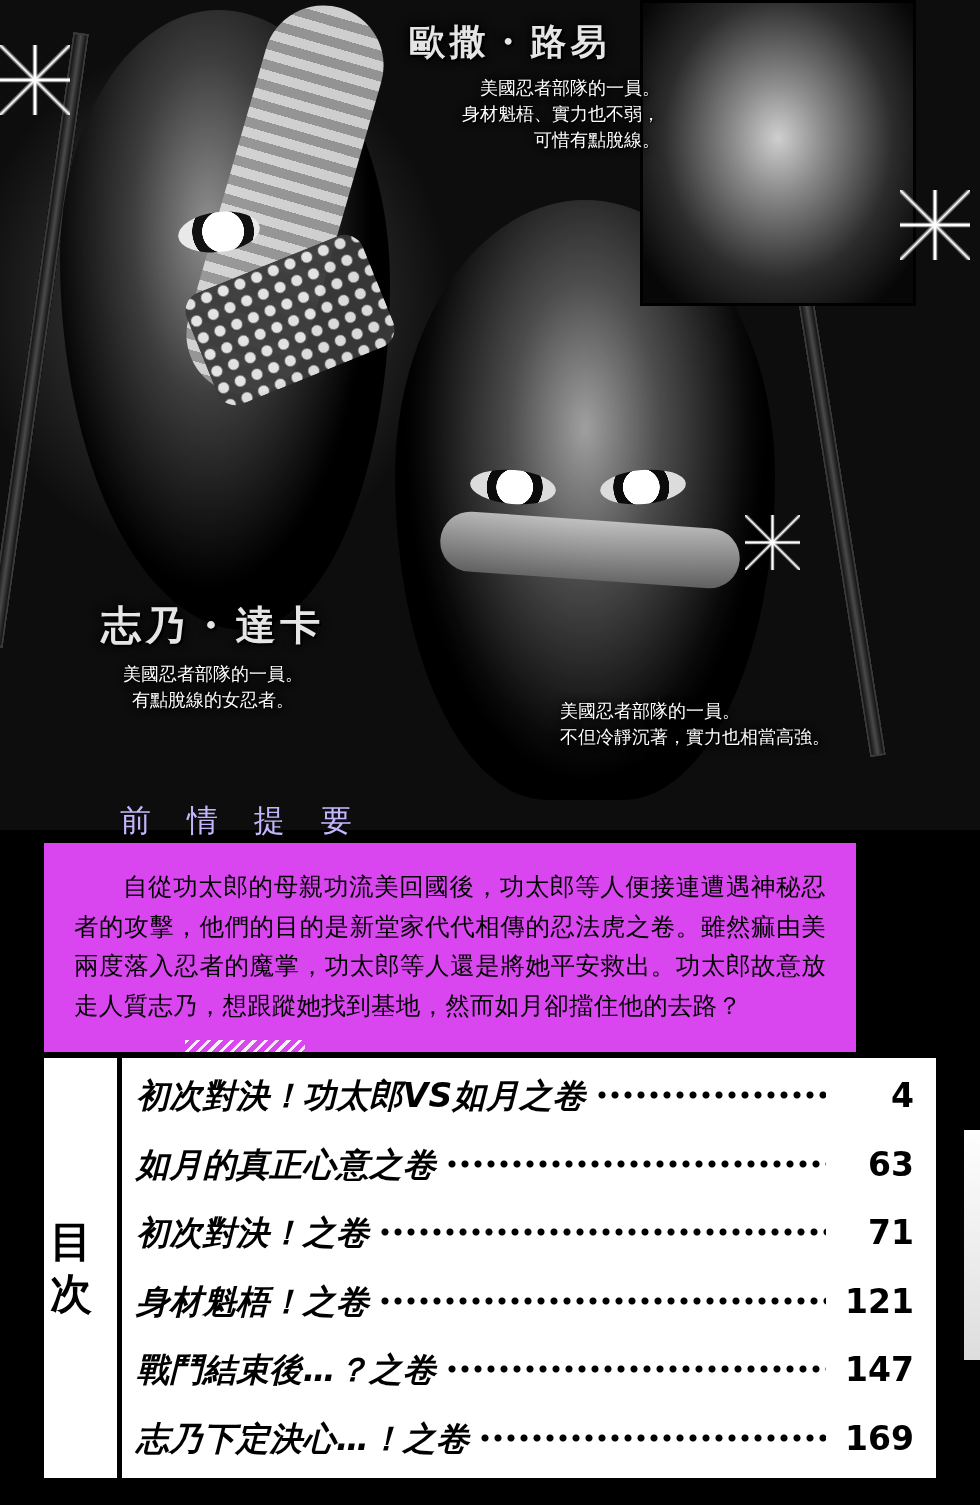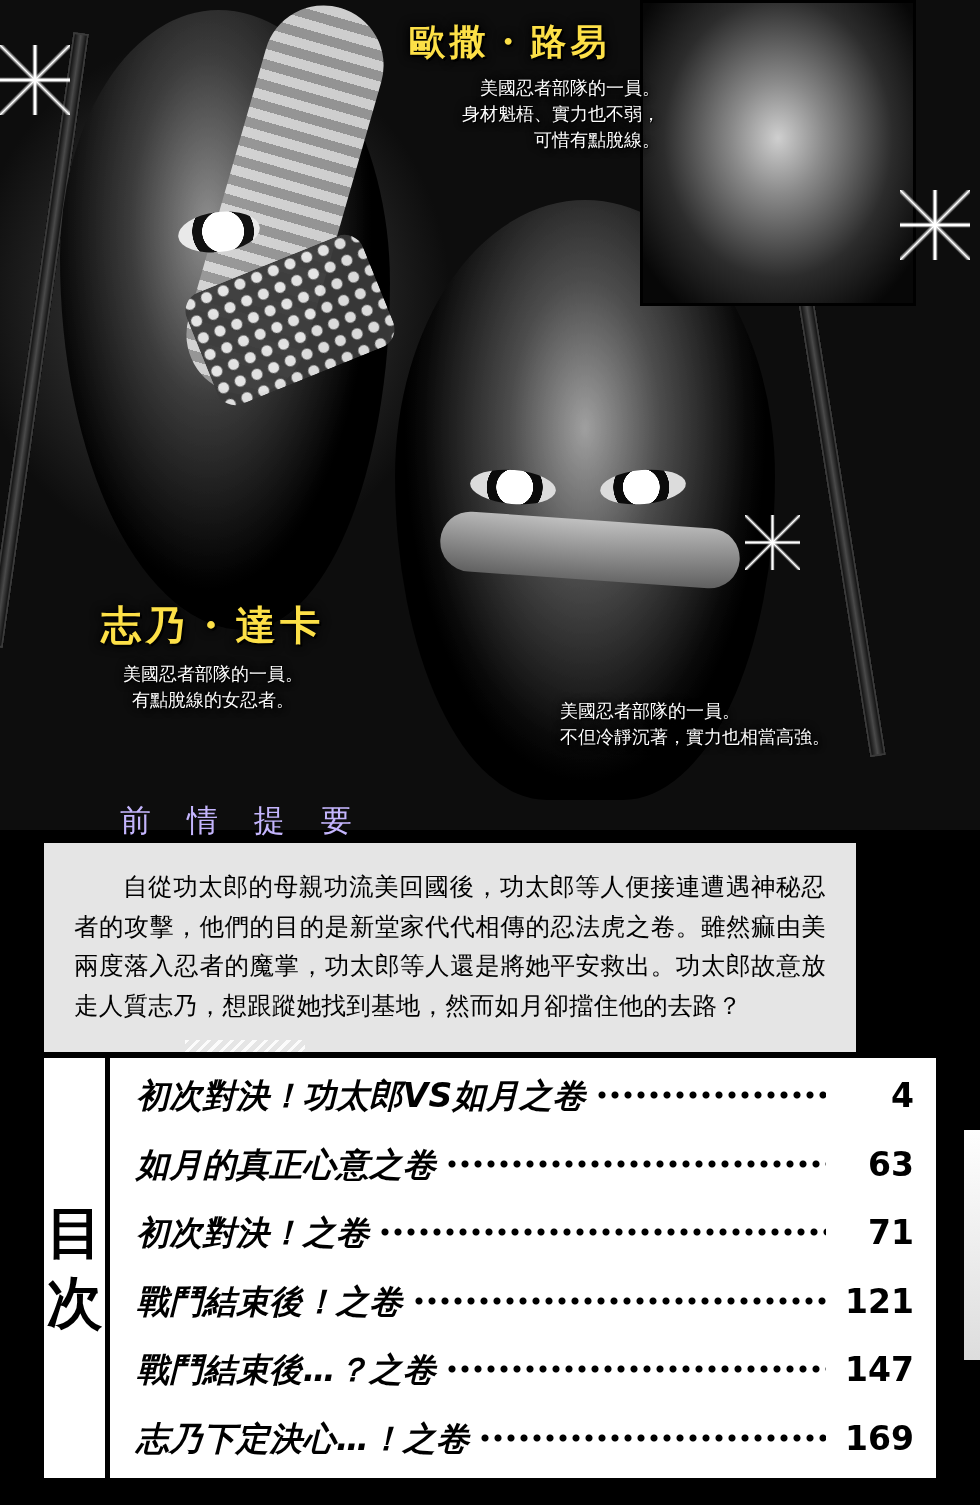--- a/index.html
+++ b/index.html
@@ -48,47 +48,47 @@
      background:radial-gradient(circle at 55% 50%, #fff 0 42%, #111 43% 62%, #e9e9e9 63% 100%);transform:rotate(-7deg);}
   .art .eyeC1{position:absolute;left:470px;top:470px;width:86px;height:34px;border-radius:50%;
      background:radial-gradient(circle at 52% 50%, #fff 0 38%, #0b0b0b 39% 58%, #dcdcdc 59% 100%);transform:rotate(5deg);}
   .art .eyeC2{position:absolute;left:600px;top:470px;width:86px;height:34px;border-radius:50%;
      background:radial-gradient(circle at 48% 50%, #fff 0 38%, #0b0b0b 39% 58%, #dcdcdc 59% 100%);transform:rotate(-5deg);}
   .art .maskband{position:absolute;left:440px;top:520px;width:300px;height:60px;transform:rotate(4deg);
      background:linear-gradient(180deg,#cfcfcf,#6d6d6d);border-radius:40px;opacity:.85;}
 
   
   .cap{position:absolute;}
-  .cap .nm{font-weight:bold;color:#fde047;letter-spacing:.12em;text-shadow:0 0 6px #000,0 0 12px #000,2px 2px 0 #000;}
+  .cap .nm{font-weight:bold;color:#e5e5e5;letter-spacing:.12em;text-shadow:0 0 6px #000,0 0 12px #000,2px 2px 0 #000;}
   .cap .ds{color:#ffffff;line-height:1.45;text-shadow:0 0 5px #000,0 0 10px #000,1px 1px 0 #000;}
   .cap-osa{left:360px;top:18px;width:300px;text-align:center;}
   .cap-osa .nm{font-size:36px;}
   .cap-osa .ds{font-size:18px;margin-top:8px;text-align:right;}
   .cap-shi{left:48px;top:598px;width:330px;text-align:center;}
   .cap-shi .nm{font-size:40px;}
   .cap-shi .ds{font-size:18px;margin-top:8px;}
   .cap-tob{left:560px;top:690px;width:360px;}
   .cap-tob .nm{font-size:38px;}
   .cap-tob .ds{font-size:18px;margin-top:8px;}
 
   
   .sec-title{position:absolute;left:120px;top:800px;font-size:31px;font-weight:normal;letter-spacing:.42em;color:#c4b5fd;}
-  .synopsis{position:absolute;left:44px;top:843px;width:812px;background:#e5e5e5;color:#000;
+  .synopsis{position:absolute;left:44px;top:843px;width:812px;background:#d946ef;color:#000;
      padding:24px 30px 26px 30px;box-sizing:border-box;}
   .synopsis p{margin:0;font-size:24.5px;line-height:1.62;text-align:justify;text-indent:2em;letter-spacing:.01em;}
 
   .divider{position:absolute;left:185px;top:1040px;width:120px;height:12px;
      background:repeating-linear-gradient(135deg,#fff 0 3px,transparent 3px 8px);opacity:.9;}
 
   
   .toc{position:absolute;left:44px;top:1058px;width:892px;height:420px;background:#fff;color:#000;
      box-sizing:border-box;display:flex;}
-  .toc .mokuji{width:66px;display:flex;flex-direction:column;align-items:center;justify-content:center;
-     border-right:5px solid #000;font-size:56px;font-weight:bold;line-height:1.25;padding:0 6px;box-sizing:border-box;}
-  .toc .list{flex:1;padding:16px 22px 16px 26px;box-sizing:border-box;display:flex;flex-direction:column;justify-content:space-between;}
+  .toc .mokuji{width:78px;display:flex;flex-direction:column;align-items:center;justify-content:center;
+     border-right:5px solid #000;font-size:42px;font-weight:bold;line-height:1.25;padding:0 6px;box-sizing:border-box;}
+  .toc .list{flex:1;padding:16px 22px 16px 14px;box-sizing:border-box;display:flex;flex-direction:column;justify-content:space-between;}
   .toc .row{display:flex;align-items:baseline;gap:6px;}
   .toc .ttl{font-size:33px;font-weight:bold;font-style:italic;white-space:nowrap;letter-spacing:.01em;}
   .toc .lead{flex:1;height:16px;margin:0 4px;position:relative;top:-4px;
      background:
        radial-gradient(circle at 6px 8px, #000 3px, transparent 4px) 0 0/13px 16px;}
   .toc .pg{font-size:33px;font-weight:bold;min-width:78px;text-align:right;}
 
   .edge{position:absolute;right:0;top:1130px;width:16px;height:230px;
      background:linear-gradient(180deg,#fff,#ddd);}
   .edge2{position:absolute;right:16px;top:1150px;width:10px;height:190px;background:#000;}
@@ -160,21 +160,21 @@
       </div>
 
       <div class="row">
         <span class="ttl">初次對決！之卷</span>
         <span class="lead"></span>
         <span class="pg">71</span>
       </div>
 
 
       <div class="row">
-        <span class="ttl">戰鬥結束後！之卷</span>
+        <span class="ttl">身材魁梧！之卷</span>
         <span class="lead"></span>
         <span class="pg">121</span>
       </div>
 
       <div class="row">
         <span class="ttl">戰鬥結束後…？之卷</span>
         <span class="lead"></span>
         <span class="pg">147</span>
       </div>
 

